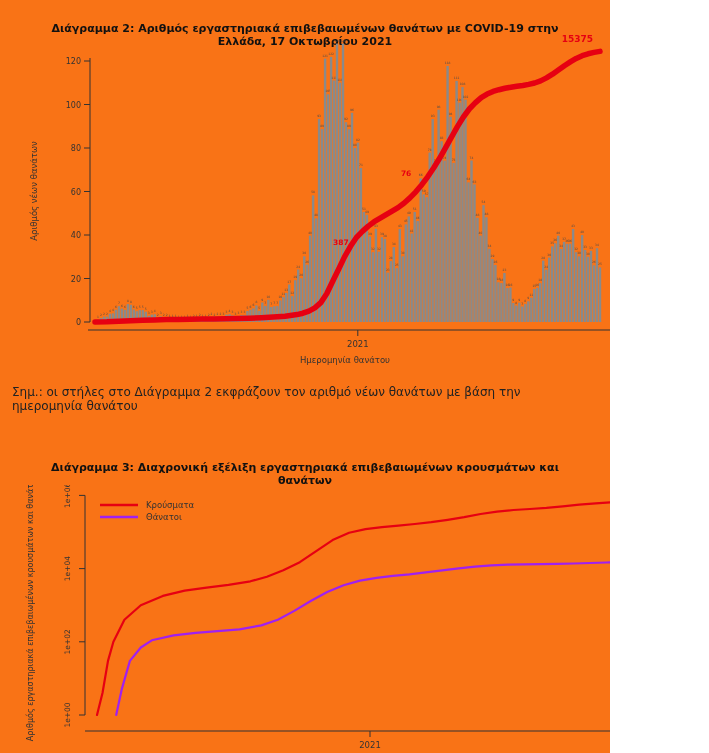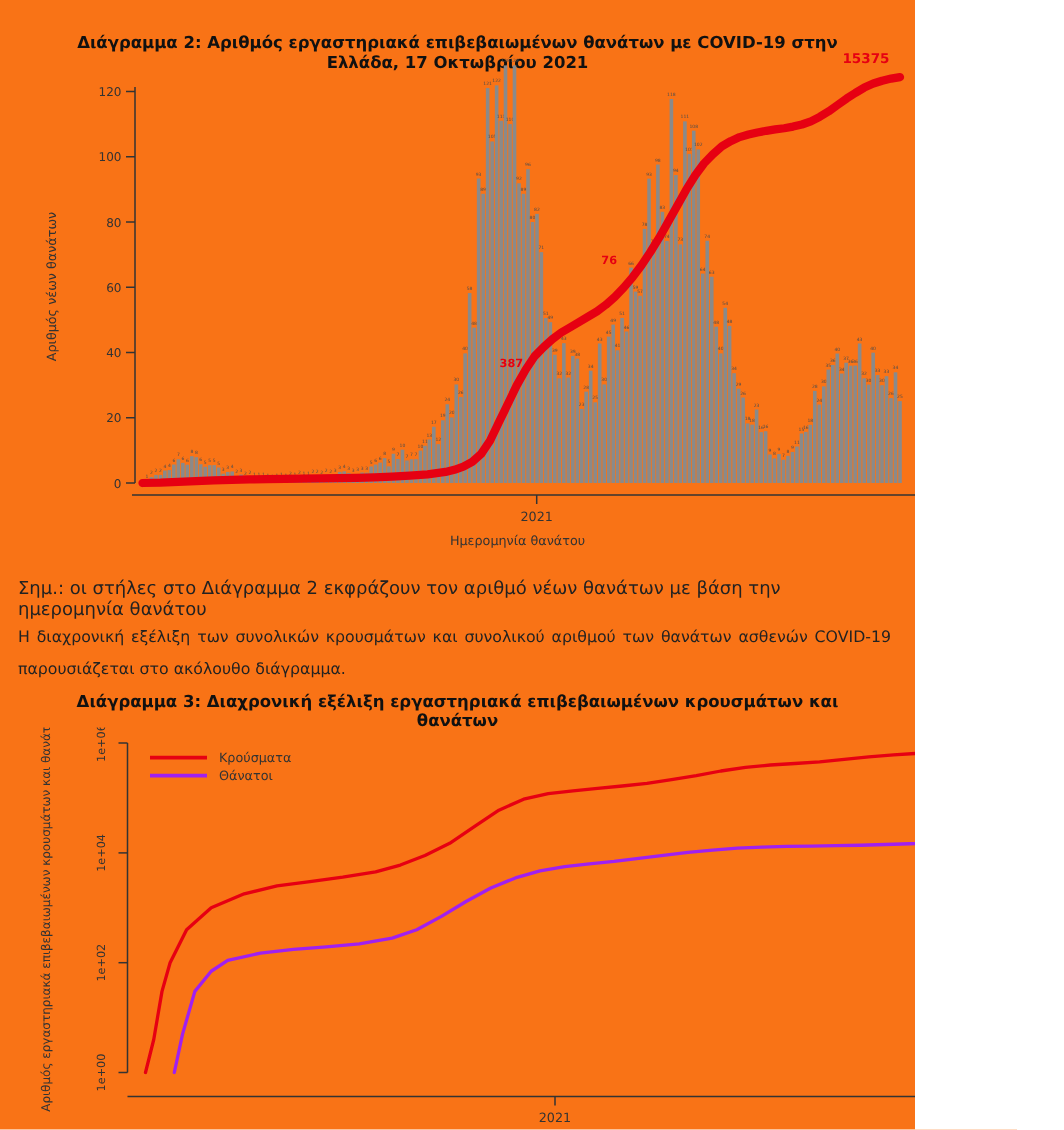--- a/index.html
+++ b/index.html
@@ -390,21 +390,20 @@
       <rect x="595.8" y="213.2" width="2.4" height="73.8" fill="#8a8a8a"></rect>
       <text x="597.0" y="211.2" text-anchor="middle" font-size="3" fill="#4d4d4d">34</text>
       <rect x="598.8" y="232.4" width="2.4" height="54.6" fill="#8a8a8a"></rect>
       <text x="600.0" y="230.4" text-anchor="middle" font-size="3" fill="#4d4d4d">25</text>
       <text x="340.9" y="209.6" text-anchor="middle" font-size="7.5" font-weight="700" fill="#e60012">387</text>
       <text x="406.1" y="140.9" text-anchor="middle" font-size="7.5" font-weight="700" fill="#e60012">76</text>
       <polyline points="95.0,287.0 106.9,286.8 118.8,286.3 130.6,285.8 142.5,285.2 154.4,284.9 166.3,284.6 178.2,284.4 190.1,284.3 201.9,284.1 213.8,283.9 225.7,283.7 237.6,283.6 249.5,283.3 261.4,282.8 273.2,282.1 285.1,281.2 297.0,279.6 302.9,278.2 308.9,276.1 314.8,272.9 320.8,267.6 326.7,258.8 332.6,246.5 338.6,234.2 344.5,221.9 350.5,211.3 356.4,202.5 362.4,196.4 368.3,191.1 374.2,186.7 380.2,183.2 386.1,179.6 392.1,176.1 398.0,172.6 403.9,168.2 409.9,162.9 415.8,156.8 421.8,149.7 427.7,141.8 433.6,133.0 439.6,123.3 445.5,112.8 451.5,102.2 457.4,91.6 463.4,82.0 469.3,74.0 475.2,67.9 481.2,62.6 487.1,59.1 493.1,56.4 499.0,54.7 504.9,53.3 510.9,52.2 516.8,51.3 522.8,50.5 528.7,49.4 534.6,48.0 540.6,45.9 546.5,42.9 552.5,39.2 558.4,35.0 564.4,30.7 570.3,26.9 576.2,23.4 582.2,20.7 588.1,18.8 594.1,17.4 600.0,16.4" fill="none" stroke="#e60012" stroke-width="5.5" stroke-linecap="round" stroke-linejoin="round"></polyline>
       <text x="577.3" y="7.2" text-anchor="middle" font-size="9" font-weight="700" fill="#e60012">15375</text>
     </svg>
   <p class="note">Σημ.: οι στήλες στο Διάγραμμα 2 εκφράζουν τον αριθμό νέων θανάτων με βάση την ημερομηνία θανάτου</p>
-  <p class="para">Η διαχρονική εξέλιξη των συνολικών κρουσμάτων και συνολικού αριθμού των θανάτων ασθενών COVID-19 παρουσιάζεται στο ακόλουθο διάγραμμα.</p>
   <h2 class="t2">Διάγραμμα 3: Διαχρονική εξέλιξη εργαστηριακά επιβεβαιωμένων κρουσμάτων και θανάτων</h2>
   <svg id="chartB" width="709" height="268">
       <line x1="85" y1="10.4" x2="85" y2="230" stroke="#333333" stroke-width="1"></line>
       <line x1="79" y1="230.0" x2="85" y2="230.0" stroke="#333333" stroke-width="1"></line>
       <text x="70" y="230.0" transform="rotate(-90 70 230.0)" text-anchor="middle" font-size="7.5" fill="#333333">1e+00</text>
       <line x1="79" y1="156.8" x2="85" y2="156.8" stroke="#333333" stroke-width="1"></line>
       <text x="70" y="156.8" transform="rotate(-90 70 156.8)" text-anchor="middle" font-size="7.5" fill="#333333">1e+02</text>
       <line x1="79" y1="83.6" x2="85" y2="83.6" stroke="#333333" stroke-width="1"></line>
       <text x="70" y="83.6" transform="rotate(-90 70 83.6)" text-anchor="middle" font-size="7.5" fill="#333333">1e+04</text>
       <line x1="79" y1="10.4" x2="85" y2="10.4" stroke="#333333" stroke-width="1"></line>

